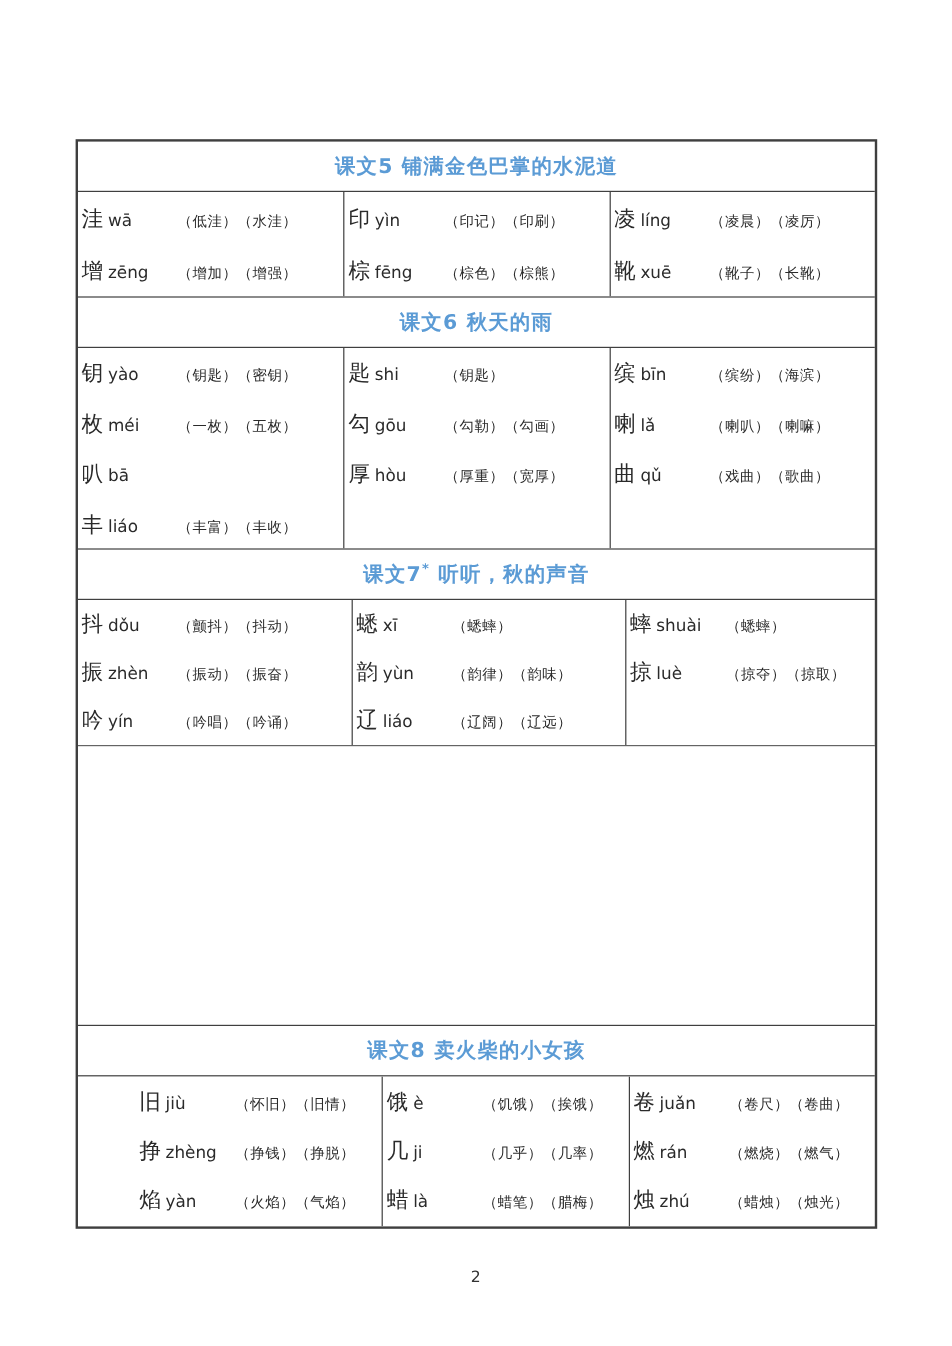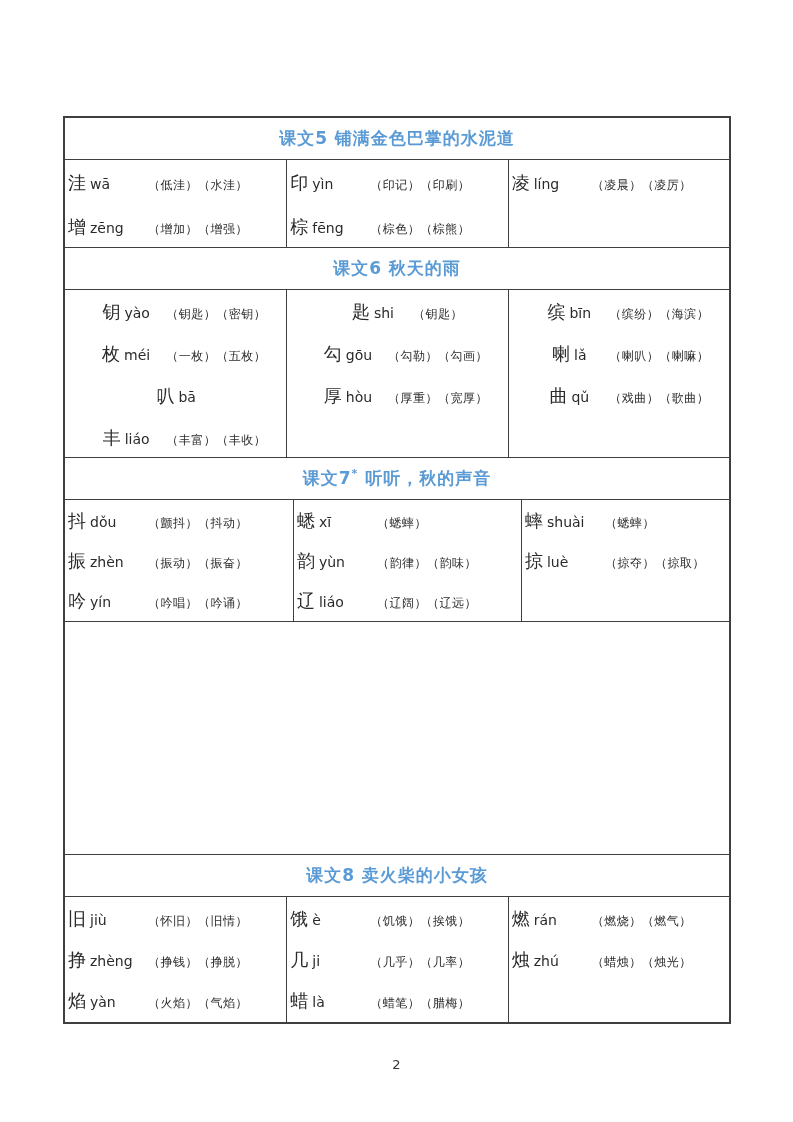--- a/index.html
+++ b/index.html
@@ -49,21 +49,21 @@
   }
   .sec-col {
     width: 33.333%;
     padding: 1px 2px 0 3px;
     overflow: hidden;
   }
   .sec-col + .sec-col { border-left: 1px solid var(--border-col); }
   .entry { white-space: nowrap; overflow: hidden; }
   .body-lesson-5 { height: 88px; }
   .body-lesson-5 .entry { height: 44px; line-height: 44px; }
-  .body-lesson-6 { height: 168px; text-align: center; }
+  .body-lesson-6 { height: 168px; }
   .body-lesson-6 .entry { height: 42px; line-height: 42px; }
   .body-lesson-7 { height: 122px; gap: 20px; }
   .body-lesson-7 .entry { height: 40px; line-height: 40px; }
   .body-lesson-8 { height: 125px; }
   .body-lesson-8 .entry { height: 41px; line-height: 41px; }
   .spacer-row {
     height: 233px;
     border-bottom: 1px solid var(--border-col);
     background: #fff;
   }
@@ -93,20 +93,21 @@
         <div class="sec-col">
           <div class="entry"><span class="cp"><span class="ch">洼</span><span class="py">wā</span></span><span class="words">（低洼）（水洼）</span></div>
           <div class="entry"><span class="cp"><span class="ch">增</span><span class="py">zēng</span></span><span class="words">（增加）（增强）</span></div>
         </div>
         <div class="sec-col">
           <div class="entry"><span class="cp"><span class="ch">印</span><span class="py">yìn</span></span><span class="words">（印记）（印刷）</span></div>
           <div class="entry"><span class="cp"><span class="ch">棕</span><span class="py">fēng</span></span><span class="words">（棕色）（棕熊）</span></div>
         </div>
         <div class="sec-col">
           <div class="entry"><span class="cp"><span class="ch">凌</span><span class="py">líng</span></span><span class="words">（凌晨）（凌厉）</span></div>
+          <div class="entry"><span class="cp"><span class="ch">靴</span><span class="py">xuē</span></span><span class="words">（靴子）（长靴）</span></div>
         </div>
       </div>
       <div class="sec-header">
         <span class="sec-title"><span>课文6 秋天的雨</span><sup></sup><span></span></span>
       </div>
       <div class="sec-body body-lesson-6">
         <div class="sec-col">
           <div class="entry"><span class="cp"><span class="ch">钥</span><span class="py">yào</span></span><span class="words">（钥匙）（密钥）</span></div>
           <div class="entry"><span class="cp"><span class="ch">枚</span><span class="py">méi</span></span><span class="words">（一枚）（五枚）</span></div>
           <div class="entry"><span class="cp"><span class="ch">叭</span><span class="py">bā</span></span><span class="words"></span></div>
@@ -139,31 +140,32 @@
         </div>
         <div class="sec-col">
           <div class="entry"><span class="cp"><span class="ch">蟀</span><span class="py">shuài</span></span><span class="words">（蟋蟀）</span></div>
           <div class="entry"><span class="cp"><span class="ch">掠</span><span class="py">luè</span></span><span class="words">（掠夺）（掠取）</span></div>
         </div>
       </div>
       <div class="spacer-row"></div>
       <div class="sec-header">
         <span class="sec-title"><span>课文8 卖火柴的小女孩</span><sup></sup><span></span></span>
       </div>
-      <div class="sec-body body-lesson-8" style="border-bottom: none;">
+      <div class="sec-body body-lesson-8" style="border-bottom: none; padding-left: 48px;">
         <div class="sec-col">
           <div class="entry"><span class="cp"><span class="ch">旧</span><span class="py">jiù</span></span><span class="words">（怀旧）（旧情）</span></div>
           <div class="entry"><span class="cp"><span class="ch">挣</span><span class="py">zhèng</span></span><span class="words">（挣钱）（挣脱）</span></div>
           <div class="entry"><span class="cp"><span class="ch">焰</span><span class="py">yàn</span></span><span class="words">（火焰）（气焰）</span></div>
         </div>
         <div class="sec-col">
           <div class="entry"><span class="cp"><span class="ch">饿</span><span class="py">è</span></span><span class="words">（饥饿）（挨饿）</span></div>
           <div class="entry"><span class="cp"><span class="ch">几</span><span class="py">ji</span></span><span class="words">（几乎）（几率）</span></div>
           <div class="entry"><span class="cp"><span class="ch">蜡</span><span class="py">là</span></span><span class="words">（蜡笔）（腊梅）</span></div>
         </div>
         <div class="sec-col">
+          <div class="entry"><span class="cp"><span class="ch">卷</span><span class="py">juǎn</span></span><span class="words">（卷尺）（卷曲）</span></div>
           <div class="entry"><span class="cp"><span class="ch">燃</span><span class="py">rán</span></span><span class="words">（燃烧）（燃气）</span></div>
           <div class="entry"><span class="cp"><span class="ch">烛</span><span class="py">zhú</span></span><span class="words">（蜡烛）（烛光）</span></div>
         </div>
       </div>
     </div>
   <div class="page-number">2</div>
 </div>
 
 </body></html>

